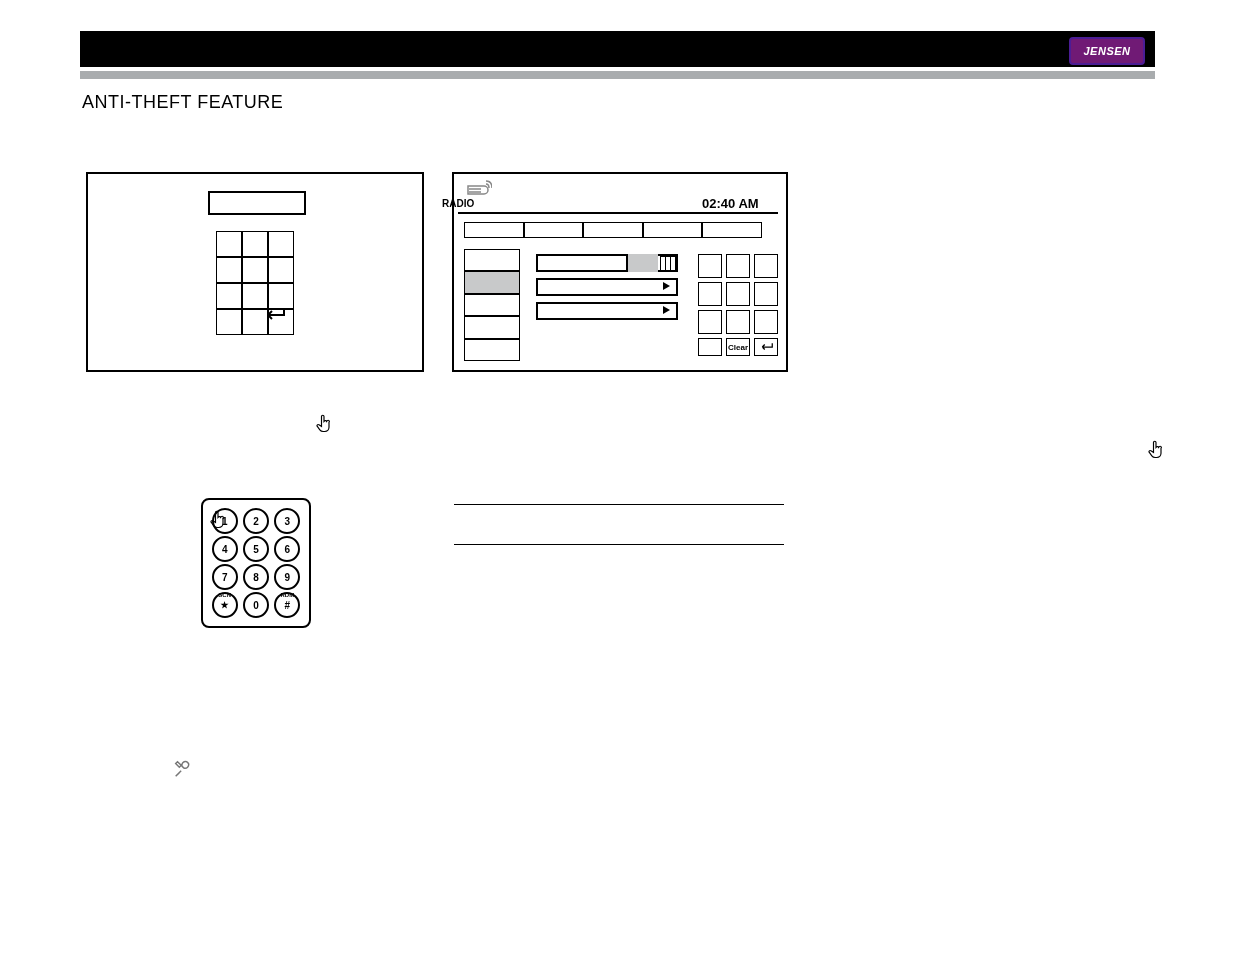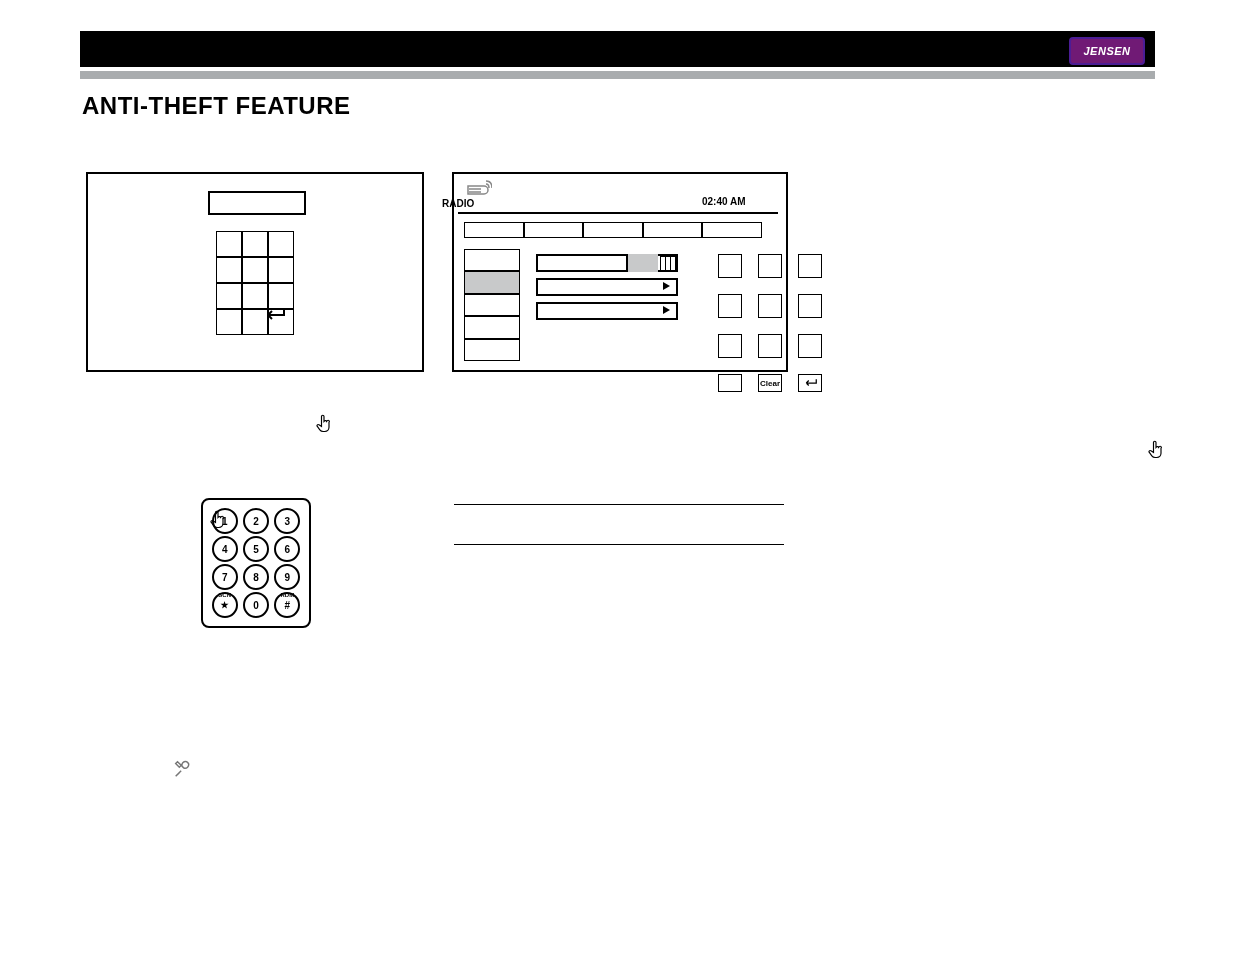--- a/index.html
+++ b/index.html
@@ -1,38 +1,38 @@
 <!DOCTYPE html>
 <html><head>
 <meta charset="utf-8">
 <style>
   html,body{margin:0;padding:0;background:#fff;font-family:Arial,Helvetica,sans-serif;color:#000}
   .page{width:1235px;height:954px;position:relative;box-sizing:border-box}
   .black-bar{position:absolute;left:80px;right:80px;top:31px;height:36px;background:#000}
   .brand-badge{position:absolute;right:90px;top:37px;width:72px;height:24px;border:2px solid #4c1d95;border-radius:4px;background:#701a75;color:#fff;display:flex;align-items:center;justify-content:center;font-size:11px;font-weight:900;letter-spacing:0.5px;font-style:italic}
   .gray-divider{position:absolute;left:80px;right:80px;top:71px;height:8px;background:#a9acae}
-  .page-title{position:absolute;left:82px;top:92px;font-size:24px;font-weight:700;letter-spacing:0.5px}
+  .page-title{position:absolute;left:82px;top:92px;font-size:18px;font-weight:400;letter-spacing:0.5px}
 
   
   .fig-a{position:absolute;left:86px;top:172px;width:334px;height:196px;border:2px solid #000}
   .fig-a-title{position:absolute;left:208px;top:191px;width:94px;height:20px;border:2px solid #000}
   .fig-a-grid{position:absolute;left:216px;top:231px;display:grid;grid-template-columns:26px 26px 26px;grid-template-rows:26px 26px 26px 26px;gap:0}
   .fig-a-grid div{border:1px solid #000;box-sizing:border-box}
   .pointer-icon{position:absolute;width:20px;height:20px}
   .pointer-icon svg{width:100%;height:100%}
   .fig-a .pointer-icon{left:226px;top:240px}
   .enter-icon{position:absolute;left:262px;top:306px;width:24px;height:18px}
   .enter-icon svg{width:100%;height:100%}
 
   
   .fig-b{position:absolute;left:452px;top:172px;width:332px;height:196px;border:2px solid #000}
   .fig-b-radio-icon{position:absolute;left:466px;top:178px;width:26px;height:18px}
   .fig-b-radio-icon svg{width:100%;height:100%}
   .fig-b-radio-label{position:absolute;left:442px;top:198px;font-size:10px;font-weight:700}
-  .fig-b-clock{position:absolute;left:702px;top:196px;font-size:10px;font-weight:700}
+  .fig-b-clock{position:absolute;left:702px;top:196px;font-size:13px;font-weight:700}
   .fig-b-rule{position:absolute;left:458px;top:212px;width:320px;height:0;border-top:2px solid #000}
 
   .fig-b-top5{position:absolute;left:464px;top:222px;width:298px;height:16px;display:flex}
   .fig-b-top5 div{flex:1;border:1px solid #000;box-sizing:border-box}
 
   .fig-b-side{position:absolute;left:464px;top:249px;width:56px;height:112px;display:flex;flex-direction:column}
   .fig-b-side div{flex:1;border:1px solid #000;box-sizing:border-box}
   .fig-b-side .hl{background:#c8c9ca}
 
   .fig-b-field{position:absolute;height:18px;border:2px solid #000;box-sizing:border-box}
@@ -43,21 +43,21 @@
 
   .kb-tiny{position:absolute;left:660px;top:256px;width:14px;height:14px;border:1px solid #000}
   .kb-tiny::before,.kb-tiny::after{content:"";position:absolute;background:#000}
   .kb-tiny::before{left:4px;top:0;width:1px;height:100%}
   .kb-tiny::after{left:9px;top:0;width:1px;height:100%}
 
   .tri{position:absolute;width:0;height:0;border-top:4px solid transparent;border-bottom:4px solid transparent;border-left:7px solid #000}
   .tri.t2{left:663px;top:282px}
   .tri.t3{left:663px;top:306px}
 
-  .fig-b-keypad{position:absolute;left:718px;top:254px;display:grid;grid-template-columns:24px 24px 24px;grid-template-rows:24px 24px 24px 18px;gap:16px}
+  .fig-b-keypad{position:absolute;left:698px;top:254px;display:grid;grid-template-columns:24px 24px 24px;grid-template-rows:24px 24px 24px 18px;gap:4px}
   .fig-b-keypad div{border:1px solid #000;box-sizing:border-box;font-size:8px;font-weight:700;display:flex;align-items:center;justify-content:center}
   .fig-b .pointer-icon{left:692px;top:266px}
 
   
   .thin-line{position:absolute;left:454px;height:0;border-top:1px solid #000}
   .line1{top:504px;width:330px}
   .line2{top:544px;width:330px}
 
   
   .remote{position:absolute;left:201px;top:498px;width:110px;height:130px;border:2px solid #000;border-radius:8px;display:grid;grid-template-columns:1fr 1fr 1fr;grid-template-rows:1fr 1fr 1fr 1fr;place-items:center;padding:8px 6px;box-sizing:border-box;row-gap:2px}

